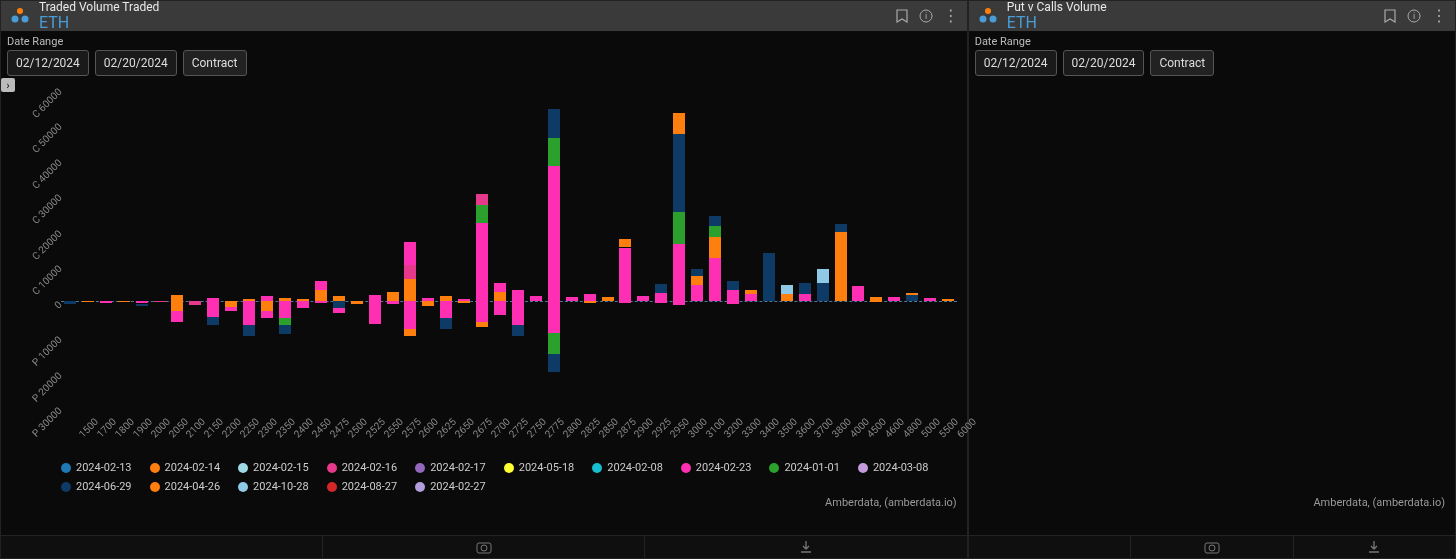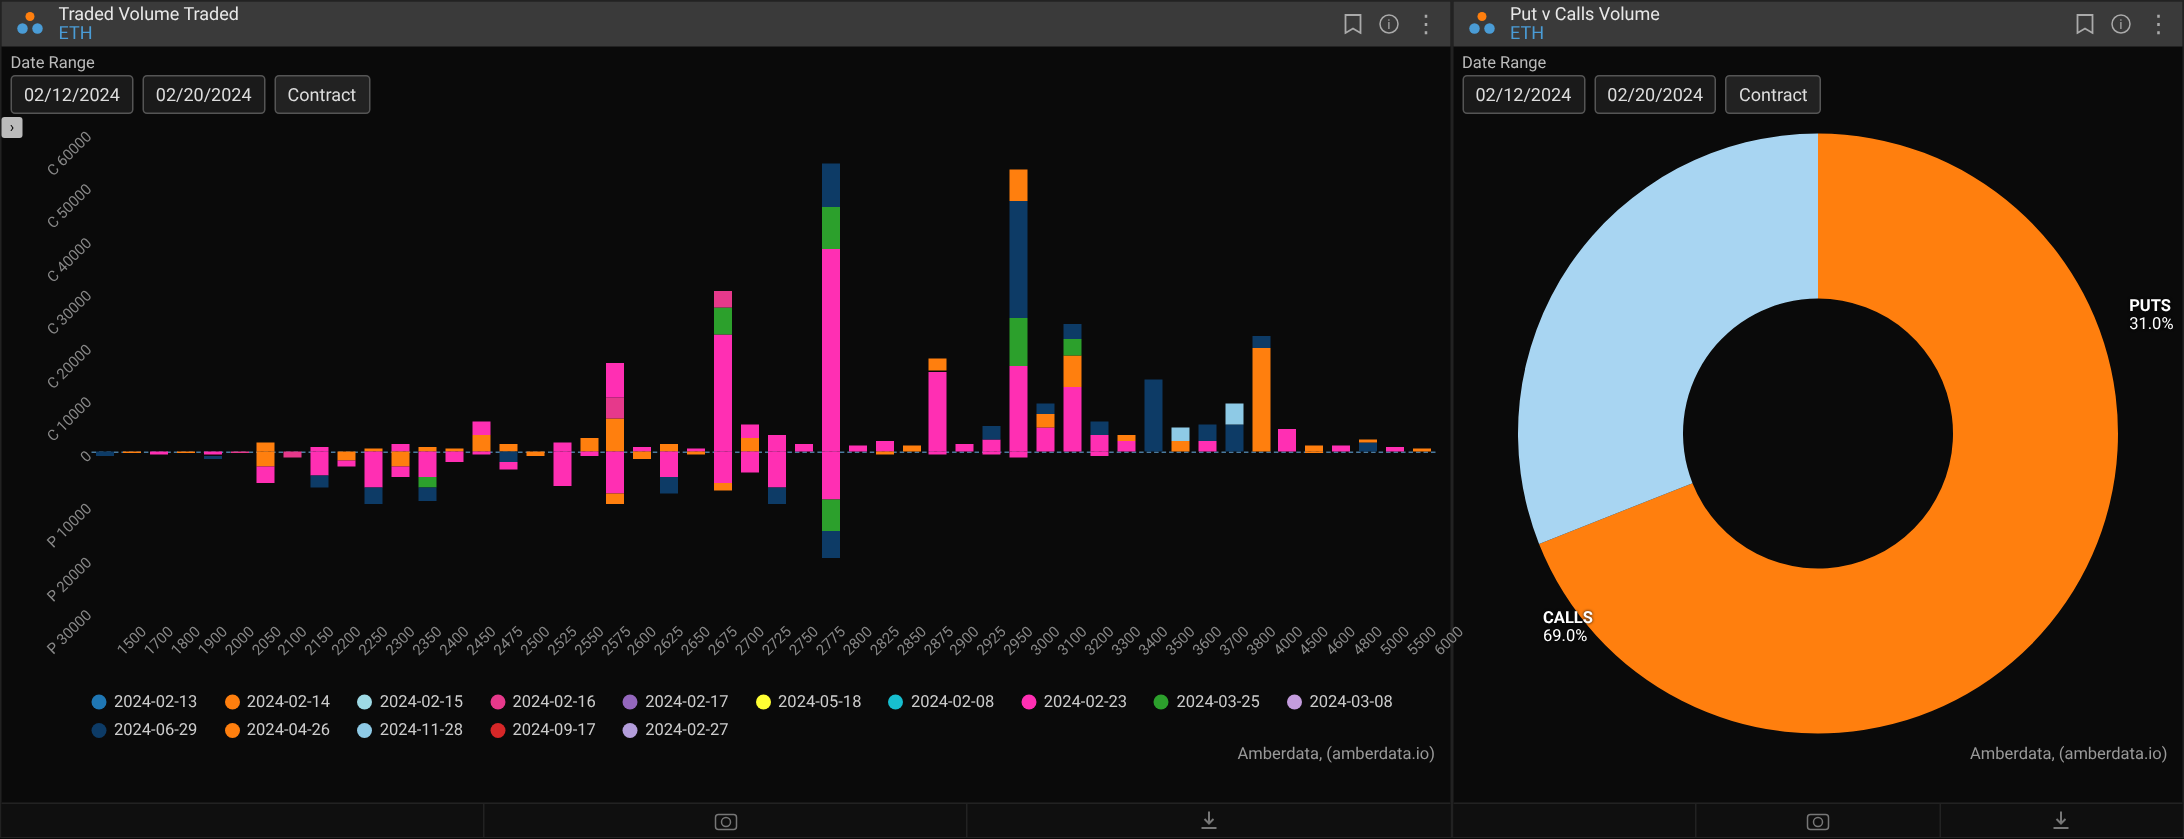--- a/index.html
+++ b/index.html
@@ -4,21 +4,21 @@
 <style>
 html,body{margin:0;padding:0;background:#000;font-family:-apple-system,BlinkMacSystemFont,"Segoe UI",Roboto,Arial,sans-serif;color:#ccc;font-size:12px;overflow:hidden}
 .wrap{display:flex;width:1456px;height:559px}
 .panel{display:flex;flex-direction:column;background:#0a0a0a;border:1px solid #222}
 .panel.left{width:967px}
 .panel.right{width:487px}
 .header{display:flex;align-items:center;height:30px;background:#3a3a3a;padding:0 8px}
 .logo{display:flex;align-items:center;margin-right:8px}
 .title-group{display:flex;flex-direction:column;line-height:1.1}
 .title{color:#e8e8e8;font-size:12px}
-.subtitle{color:#4a9cd6;font-size:12px}
+.subtitle{color:#4a9cd6;font-size:16px}
 .hdr-actions{margin-left:auto;display:flex;gap:10px;align-items:center;color:#aaa}
 .hdr-actions svg,.hdr-actions .dots{cursor:pointer}
 .dots{font-size:16px;line-height:1}
 .controls{padding:4px 6px 2px 6px}
 .label{color:#bbb;font-size:11px;margin-bottom:2px}
 .ctrl-row{display:flex;gap:6px}
 .datebox,.btn{height:24px;border:1px solid #555;border-radius:3px;background:#1a1a1a;color:#ddd;font-size:12px;padding:0 8px;display:flex;align-items:center}
 .btn{background:#222}
 .body{flex:1;position:relative}
 .expand{position:absolute;left:0;top:0;width:14px;height:14px;background:#bbb;color:#000;font-size:10px;display:flex;align-items:center;justify-content:center;border-radius:2px}
@@ -386,41 +386,41 @@
           <div class="leg-item">
             <span class="leg-dot" style="background:#17becf"></span>
             <span>2024-02-08</span>
           </div>
           <div class="leg-item">
             <span class="leg-dot" style="background:#ff2fb3"></span>
             <span>2024-02-23</span>
           </div>
           <div class="leg-item">
             <span class="leg-dot" style="background:#2ca02c"></span>
-            <span>2024-03-25</span>
+            <span>2024-01-01</span>
           </div>
           <div class="leg-item">
             <span class="leg-dot" style="background:#c49cde"></span>
             <span>2024-03-08</span>
           </div>
           <div class="leg-item">
             <span class="leg-dot" style="background:#0d3b66"></span>
             <span>2024-06-29</span>
           </div>
           <div class="leg-item">
             <span class="leg-dot" style="background:#ff7f0e"></span>
             <span>2024-04-26</span>
           </div>
           <div class="leg-item">
             <span class="leg-dot" style="background:#8ecae6"></span>
-            <span>2024-11-28</span>
+            <span>2024-10-28</span>
           </div>
           <div class="leg-item">
             <span class="leg-dot" style="background:#d62728"></span>
-            <span>2024-09-17</span>
+            <span>2024-08-27</span>
           </div>
           <div class="leg-item">
             <span class="leg-dot" style="background:#b39ddb"></span>
             <span>2024-02-27</span>
           </div>
         </div>
       <div class="attribution">Amberdata, (amberdata.io)</div>
     </div>
     <div class="footer">
       <div class="cell"></div>
@@ -464,32 +464,20 @@
     </div>
     <div class="controls">
       <div class="label">Date Range</div>
       <div class="ctrl-row">
         <div class="datebox">02/12/2024</div>
         <div class="datebox">02/20/2024</div>
         <div class="btn">Contract</div>
       </div>
     </div>
     <div class="body">
-      <div class="donut-wrap">
-        <svg id="donut" width="420" height="420" viewBox="0 0 420 420">
-            <path d="M 210 10 A 200 200 0 1 1 24.044702822349763 283.6249105369357 L 126.3201162700574 243.13120974162106 A 90 90 0 1 0 210 120 Z" fill="#ff7f0e"></path>
-            <path d="M 24.044702822349763 283.6249105369357 A 200 200 0 0 1 209.99999999999997 10 L 209.99999999999997 120 A 90 90 0 0 0 126.3201162700574 243.13120974162106 Z" fill="#a8d5f2"></path>
-          </svg>
-        <div class="donut-label" style="right:6px;top:110px">
-          <b>PUTS</b><span>31.0%</span>
-        </div>
-        <div class="donut-label" style="left:60px;bottom:60px">
-          <b>CALLS</b><span>69.0%</span>
-        </div>
-      </div>
       <div class="attribution">Amberdata, (amberdata.io)</div>
     </div>
     <div class="footer">
       <div class="cell"></div>
       <div class="cell">
           <svg width="16" height="14">
             <rect x="1" y="3" width="14" height="10" rx="2" fill="none" stroke="#777"></rect>
             <circle cx="8" cy="8" r="3" fill="none" stroke="#777"></circle>
           </svg>
         </div>

